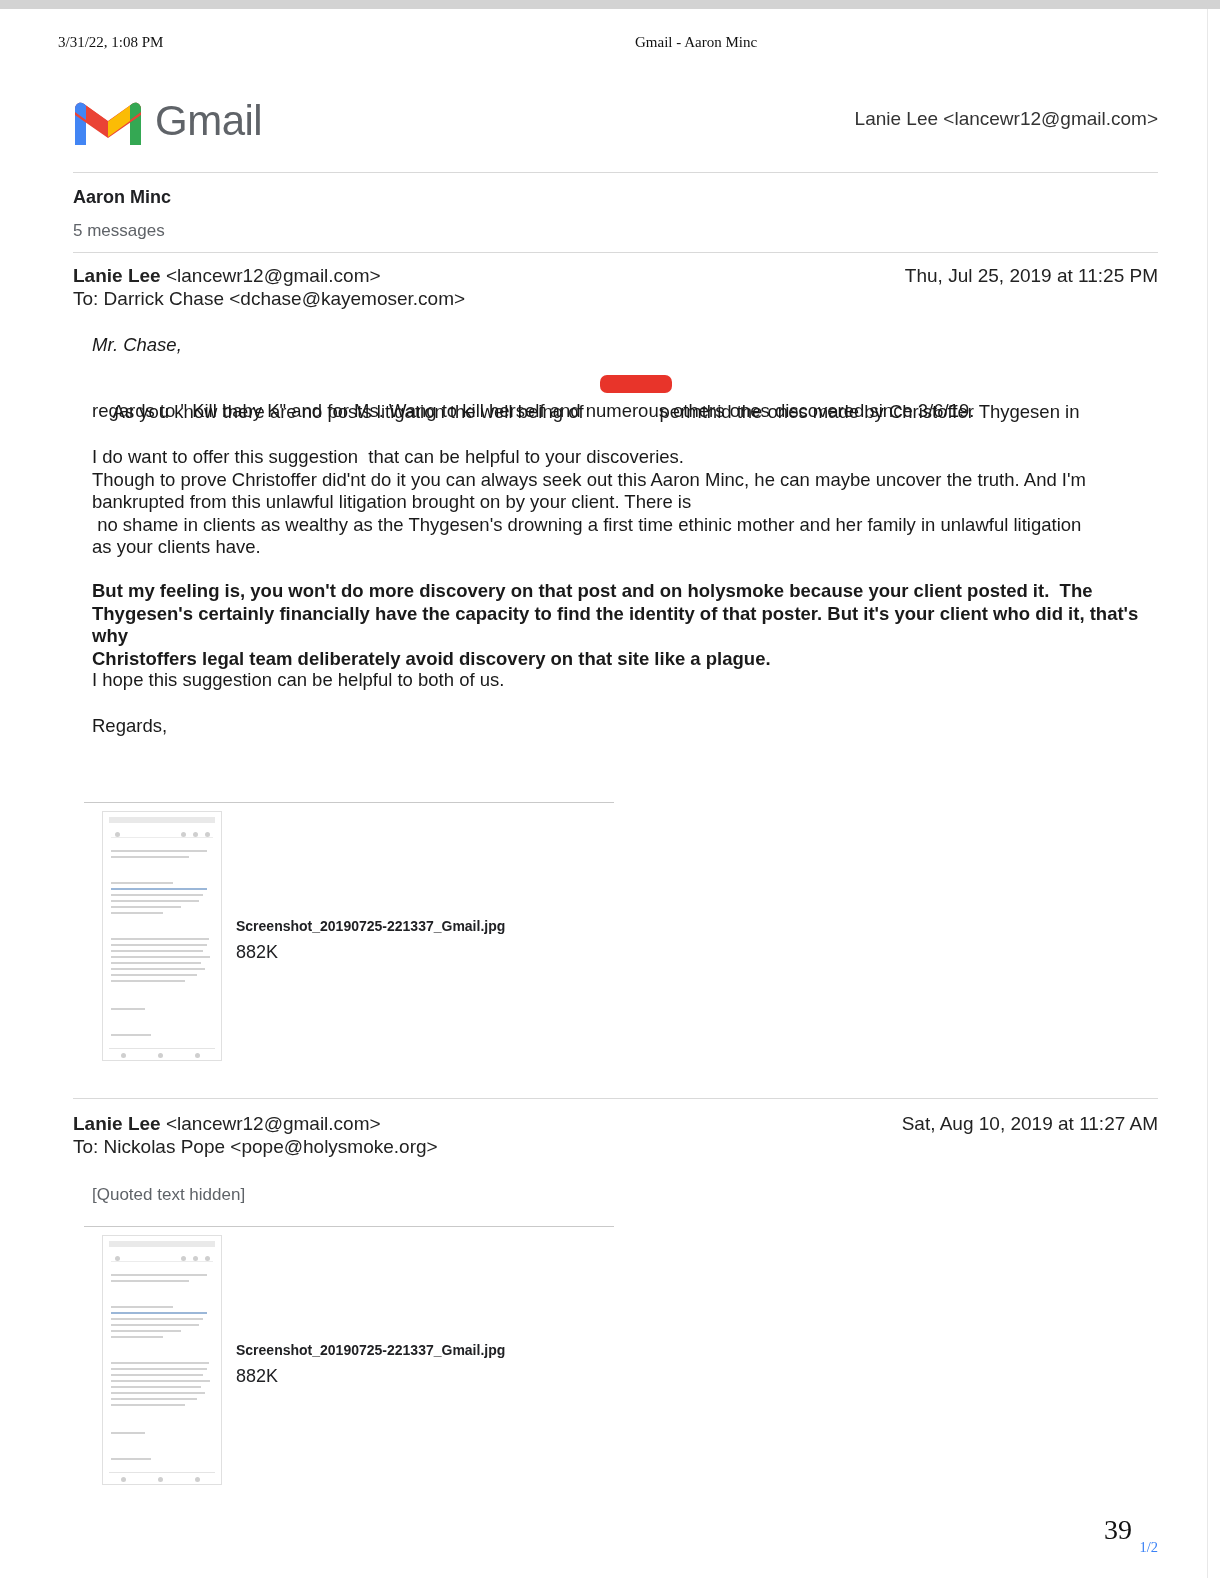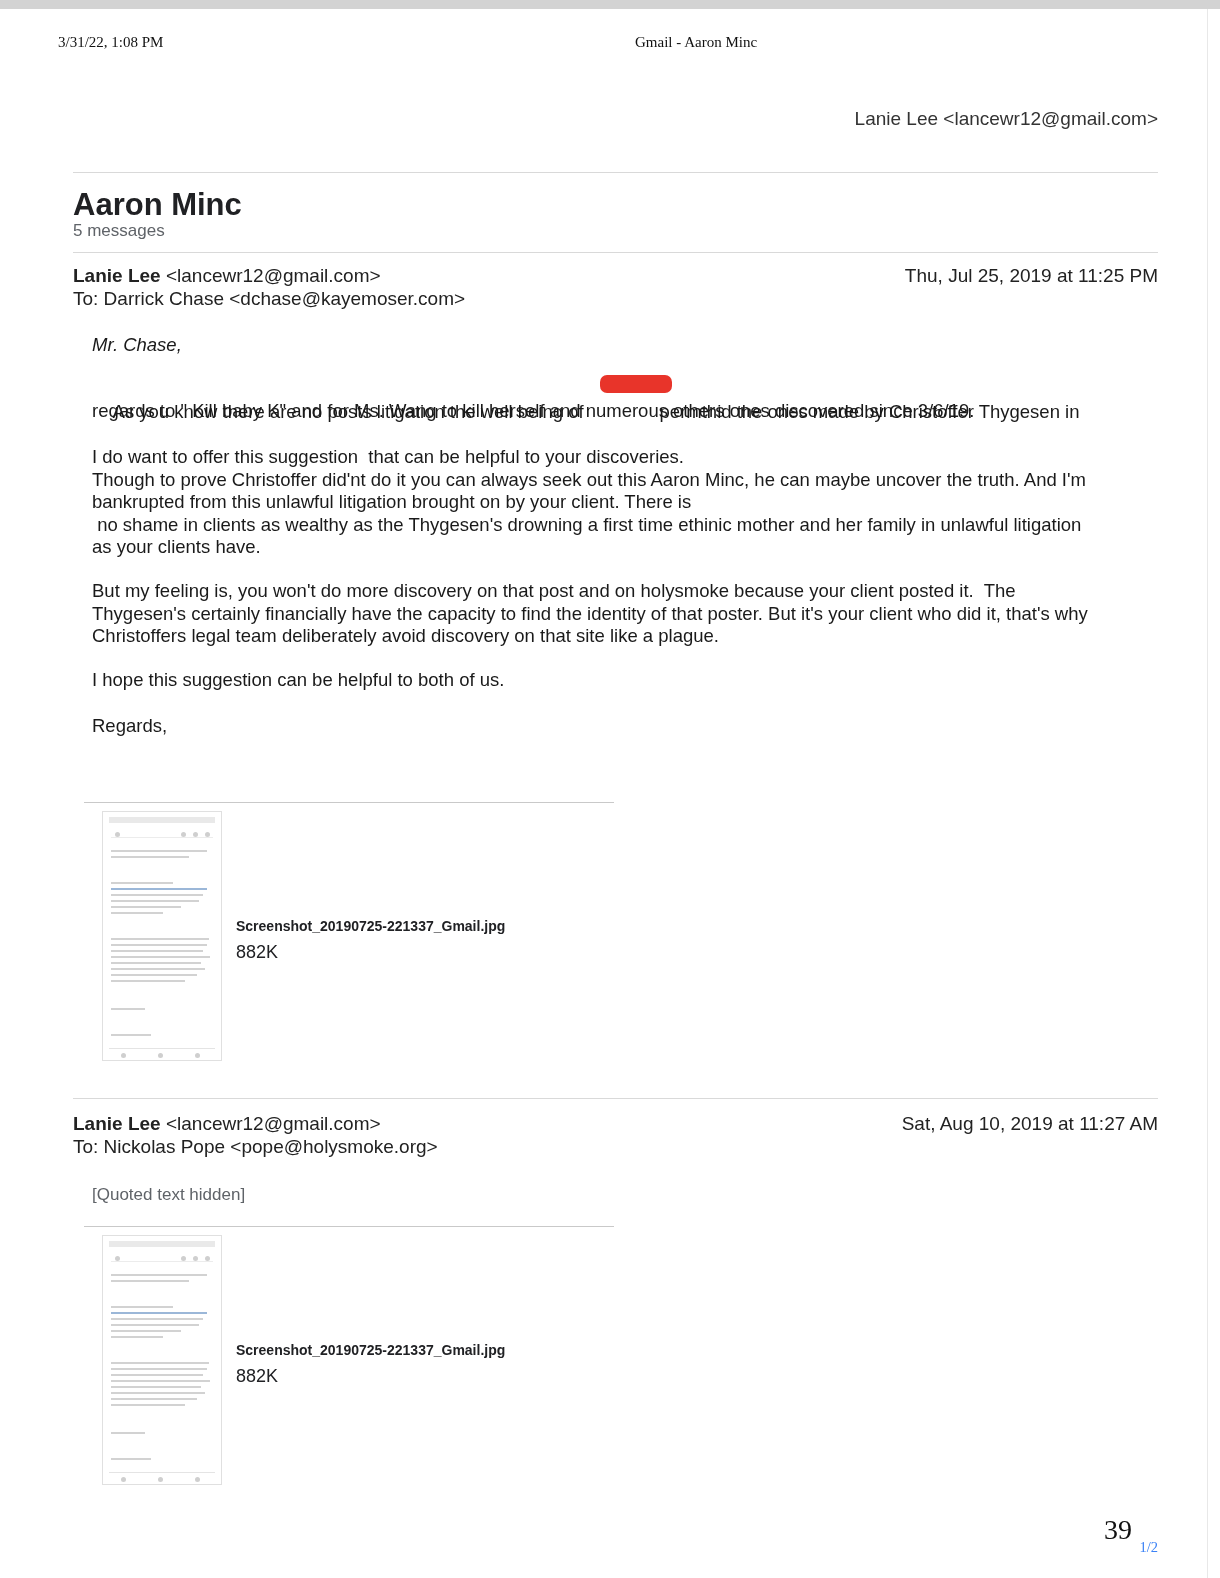--- a/index.html
+++ b/index.html
@@ -101,21 +101,21 @@
     background: #d9d9d9;
   }
   .rule.r1 { top: 172px; }
   .rule.r2 { top: 252px; }
   .rule.r3 { top: 1098px; }
 
   .thread-subject {
     position: absolute;
     top: 187px;
     left: 73px;
-    font-size: 31px;
+    font-size: 18px;
     font-weight: bold;
     color: #202124;
   }
   .thread-count {
     position: absolute;
     top: 221px;
     left: 73px;
     font-size: 17px;
     color: #5f6368;
   }
@@ -269,20 +269,36 @@
 
   <div class="top-strip"></div>
   <div class="left-edge"></div>
   <div class="right-edge"></div>
 
   <div class="print-header">
     <span class="ph-date">3/31/22, 1:08 PM</span>
     <span class="ph-title">Gmail - Aaron Minc</span>
   </div>
 
+  <div class="gmail-logo">
+    <span class="gmail-mark">
+      <svg width="70" height="52" viewBox="0 0 70 52" xmlns="http://www.w3.org/2000/svg">
+        <path d="M5 50 L5 12 L35 34 L65 12 L65 50 L57 50 L57 24 L35 40 L13 24 L13 50 Z" fill="#ffffff"></path>
+        <path d="M2 50 L2 14 C2 9 7 6 11 9 L13 10.5 L13 50 Z" fill="#4285F4"></path>
+        <path d="M68 50 L68 14 C68 9 63 6 59 9 L57 10.5 L57 50 Z" fill="#34A853"></path>
+        <path d="M13 50 L13 22 L35 38 L57 22 L57 50 L47 50 L47 34 L35 43 L23 34 L23 50 Z" fill="#ffffff"></path>
+        <path d="M2 14 C2 9 7 6 11 9 L35 26 L59 9 C63 6 68 9 68 14 L68 20 L35 43 L2 20 Z" fill="#EA4335"></path>
+        <path d="M2 14 C2 9 7 6 11 9 L13 10.4 L13 25 L2 17 Z" fill="#4285F4"></path>
+        <path d="M68 14 C68 9 63 6 59 9 L57 10.4 L57 25 L68 17 Z" fill="#34A853"></path>
+        <path d="M13 10.4 L35 26.5 L35 42 L13 26 Z" fill="#EA4335"></path>
+        <path d="M57 10.4 L35 26.5 L35 42 L57 26 Z" fill="#FBBC05"></path>
+      </svg>
+    </span>
+    <span class="gmail-word">Gmail</span>
+  </div>
 
   <div class="account-line">Lanie Lee &lt;lancewr12@gmail.com&gt;</div>
 
   <div class="rule r1"></div>
 
   <div class="thread-subject">Aaron Minc</div>
   <div class="thread-count">5 messages</div>
 
   <div class="rule r2"></div>
 
@@ -302,21 +318,21 @@
   </div>
   <div class="redaction" style="left:600px; top:375px; width:72px; height:18px;"></div>
   <div class="body-text" style="top:400px;">regards to " Kill baby K" and for Ms. Wang to kill herself and numerous others ones discovered since 3/6/19.</div>
 
   <div class="body-text" style="top:446px;">I do want to offer this suggestion  that can be helpful to your discoveries.
 Though to prove Christoffer did'nt do it you can always seek out this Aaron Minc, he can maybe uncover the truth. And I'm
 bankrupted from this unlawful litigation brought on by your client. There is
  no shame in clients as wealthy as the Thygesen's drowning a first time ethinic mother and her family in unlawful litigation
 as your clients have.</div>
 
-  <div class="body-text" style="top:580px;">But my feeling is, you won't do more discovery on that post and on holysmoke because your client posted it.  The
+  <div class="body-text" style="top:580px;font-weight:bold;">But my feeling is, you won't do more discovery on that post and on holysmoke because your client posted it.  The
 Thygesen's certainly financially have the capacity to find the identity of that poster. But it's your client who did it, that's why
 Christoffers legal team deliberately avoid discovery on that site like a plague.</div>
 
   <div class="body-text" style="top:669px;">I hope this suggestion can be helpful to both of us.</div>
 
   <div class="body-text" style="top:715px;">Regards,</div>
 
   <div class="attachment-block" style="top:802px; width:560px; height:270px;">
     <div class="att-divider"></div>
     <div class="thumb">

